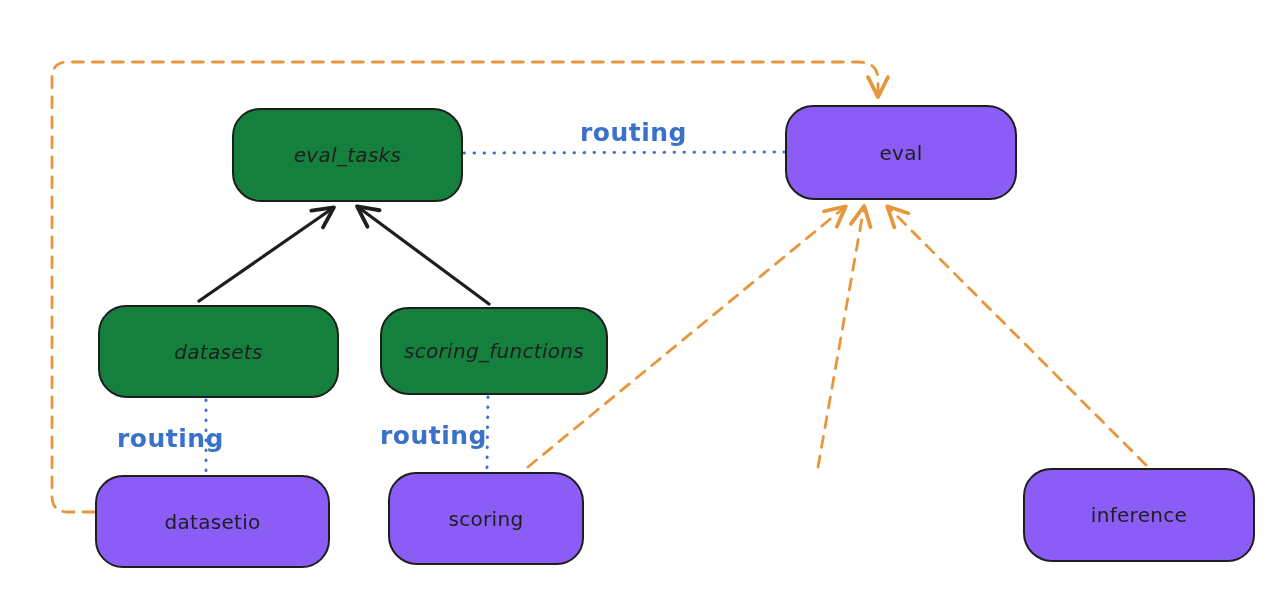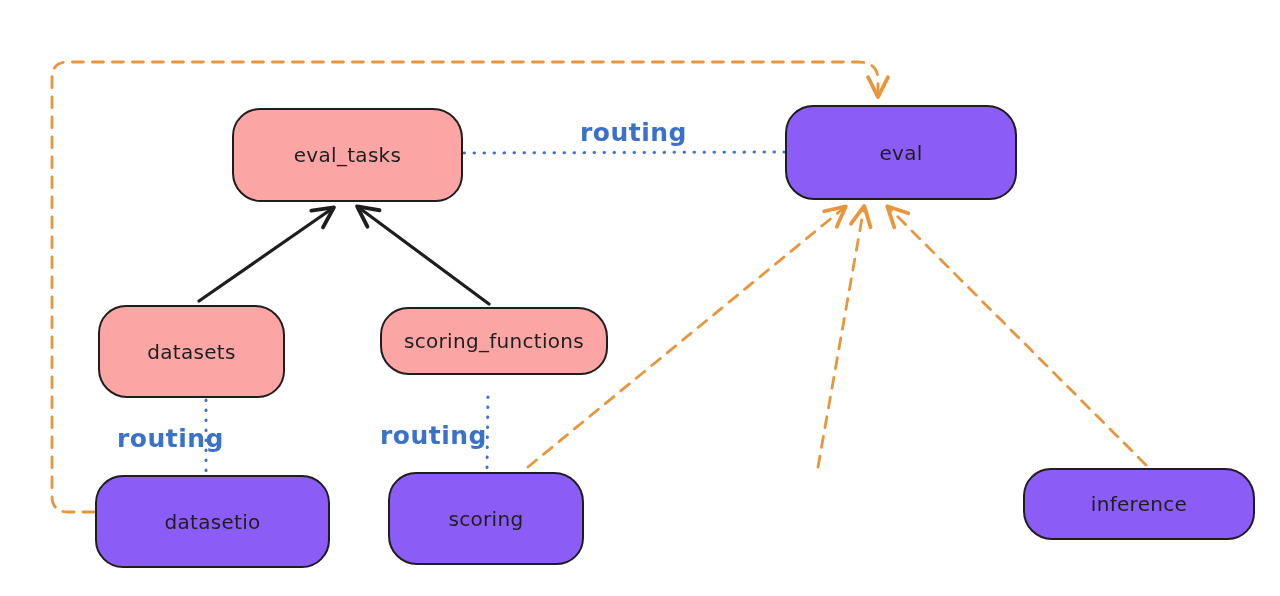--- a/index.html
+++ b/index.html
@@ -21,31 +21,31 @@
     box-sizing: border-box;
     border: 2.6px solid #1e1e1e;
     border-radius: 28px 30px 27px 29px;
     display: flex;
     align-items: center;
     justify-content: center;
     font-size: 20px;
     color: #1e1e1e;
     letter-spacing: 0.3px;
   }
-  .node-blue  { background: #fca5a5; }
+  .node-blue  { background: #15803d; font-style: italic; }
   .node-green { background: #8b5cf6; }
 
   .node-eval-tasks        { left: 232px; top: 108px; width: 231px; height: 94px; }
   .node-eval              { left: 785px; top: 105px; width: 232px; height: 95px; }
-  .node-datasets          { left:  98px; top: 305px; width: 187px; height: 93px; }
-  .node-scoring-functions { left: 380px; top: 307px; width: 228px; height: 68px; }
+  .node-datasets          { left:  98px; top: 305px; width: 241px; height: 93px; }
+  .node-scoring-functions { left: 380px; top: 307px; width: 228px; height: 88px; }
   .node-datasetio         { left:  95px; top: 475px; width: 235px; height: 93px; border-radius: 28px; }
   .node-scoring           { left: 388px; top: 472px; width: 196px; height: 93px; }
   .node-agents            { left: 708px; top: 472px; width: 230px; height: 93px; }
-  .node-inference         { left: 1023px; top: 468px; width: 232px; height: 72px; }
+  .node-inference         { left: 1023px; top: 468px; width: 232px; height: 94px; }
 
   .edge-label {
     position: absolute;
     color: #3b72c9;
     font-size: 25px;
     font-weight: 600;
     letter-spacing: 0.5px;
     white-space: nowrap;
   }
   .label-routing-top      { left: 580px; top: 118px; }

